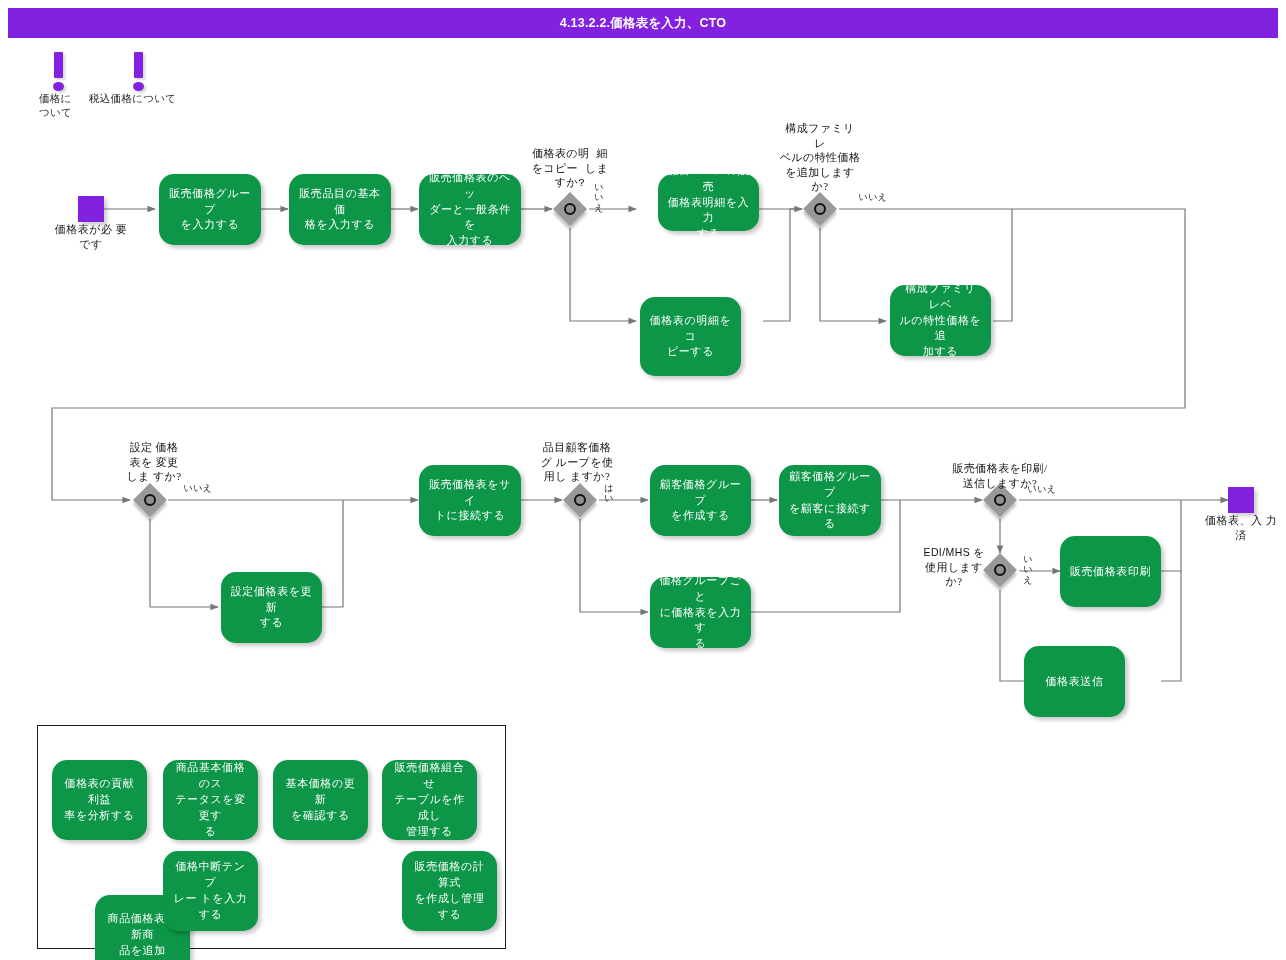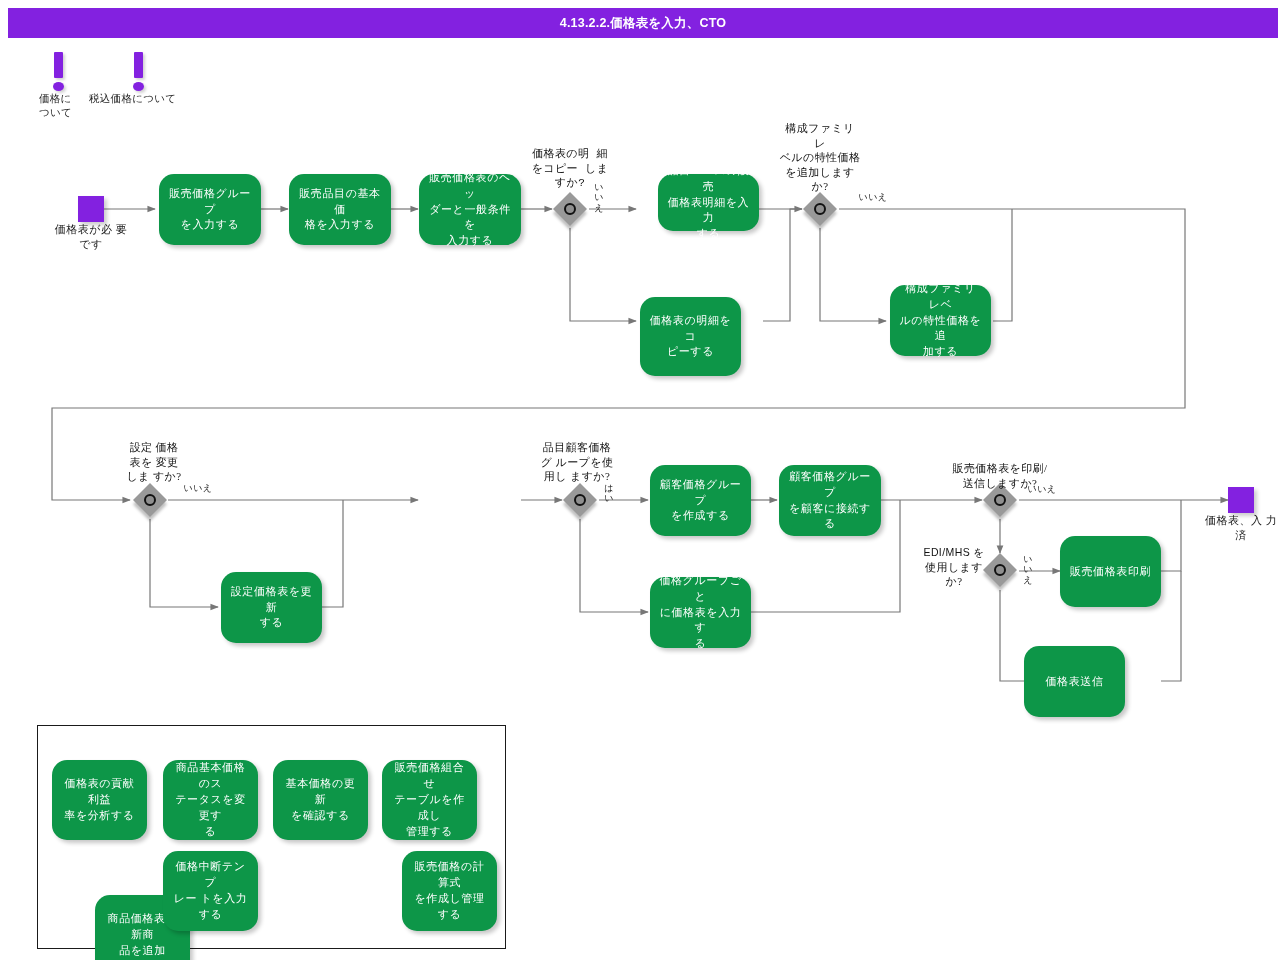--- a/index.html
+++ b/index.html
@@ -327,20 +327,26 @@
     <span>いいえ</span>
   </div>
 
   <div class="proc" style="left:221px; top:572px; width:101px; height:71px;">
     <div>
       <div>設定価格表を更新</div>
       <div>する</div>
     </div>
   </div>
 
+  <div class="proc" style="left:419px; top:465px; width:102px; height:71px;">
+    <div>
+      <div>販売価格表をサイ</div>
+      <div>トに接続する</div>
+    </div>
+  </div>
 
   <div class="proc" style="left:650px; top:465px; width:101px; height:71px;">
     <div>
       <div>顧客価格グループ</div>
       <div>を作成する</div>
     </div>
   </div>
 
   <div class="proc" style="left:779px; top:465px; width:102px; height:71px;">
     <div>

